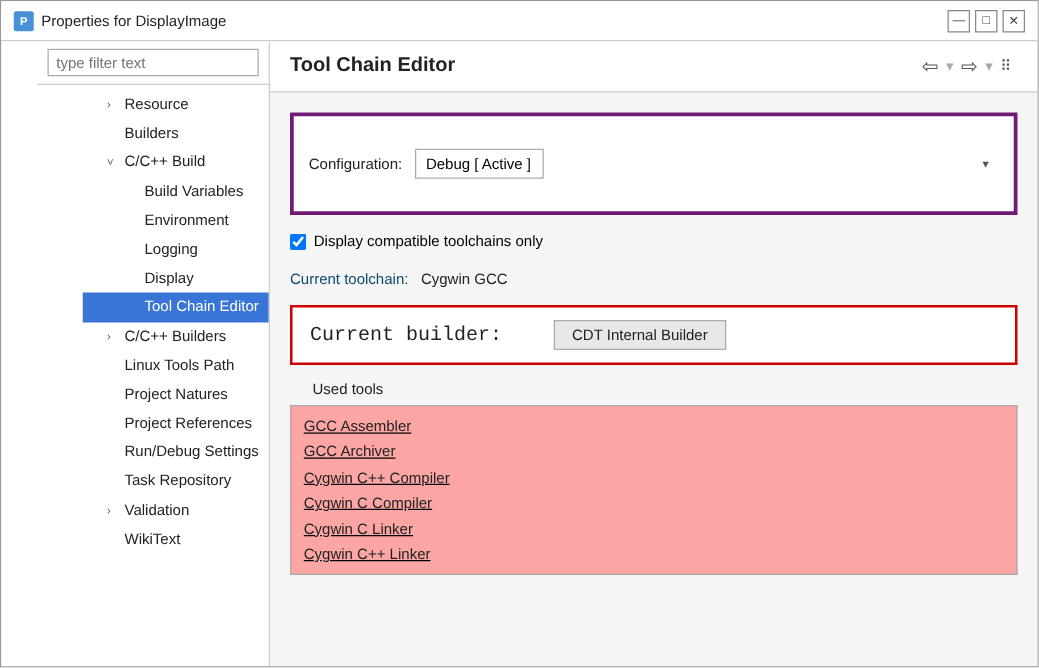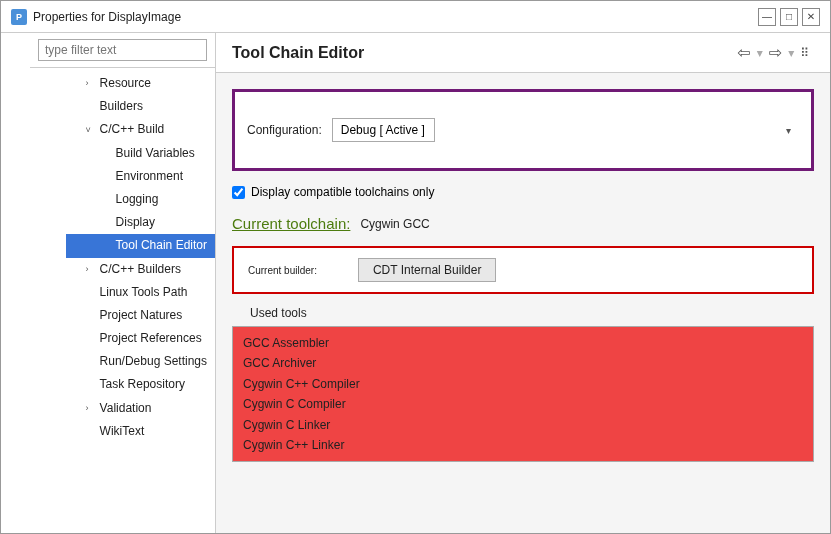--- a/index.html
+++ b/index.html
@@ -240,44 +240,44 @@
     }
 
     .toolchain-row {
       display: flex;
       align-items: center;
       gap: 10px;
       padding: 2px 0;
     }
 
     .toolchain-label {
-      font-size: 15px;
-      color: #4d7c0f;
+      font-size: 12px;
+      color: #0c4a6e;
       white-space: nowrap;
-      text-decoration: underline;
     }
 
     .toolchain-value {
       font-size: 12px;
       color: #222;
     }
 
     .builder-section {
       border: 2px solid #cc0000;
       padding: 10px 14px;
       display: flex;
       align-items: center;
       gap: 14px;
       background: #fff;
     }
 
     .builder-label {
-      font-size: 10px;
+      font-size: 16px;
       color: #222;
       white-space: nowrap;
+      font-family: Liberation Mono, monospace;
     }
 
     .builder-btn {
       padding: 4px 14px;
       background: #e8e8e8;
       border: 1px solid #aaa;
       font-size: 12px;
       cursor: pointer;
       color: #222;
       margin-left: 27px;
@@ -290,24 +290,25 @@
     }
 
     .used-tools-label {
       font-size: 12px;
       color: #222;
       margin-left: 18px;
     }
 
     .used-tools-list {
       border: 1px solid #aaa;
-      background: #ef4444;
+      background: #fca5a5;
       padding: 6px 10px;
       min-height: 100px;
       flex: 1;
+      text-decoration: underline;
     }
 
     .used-tools-list div {
       font-size: 12px;
       color: #222;
       line-height: 1.7;
     }
   </style>
 </head>
 <body>

